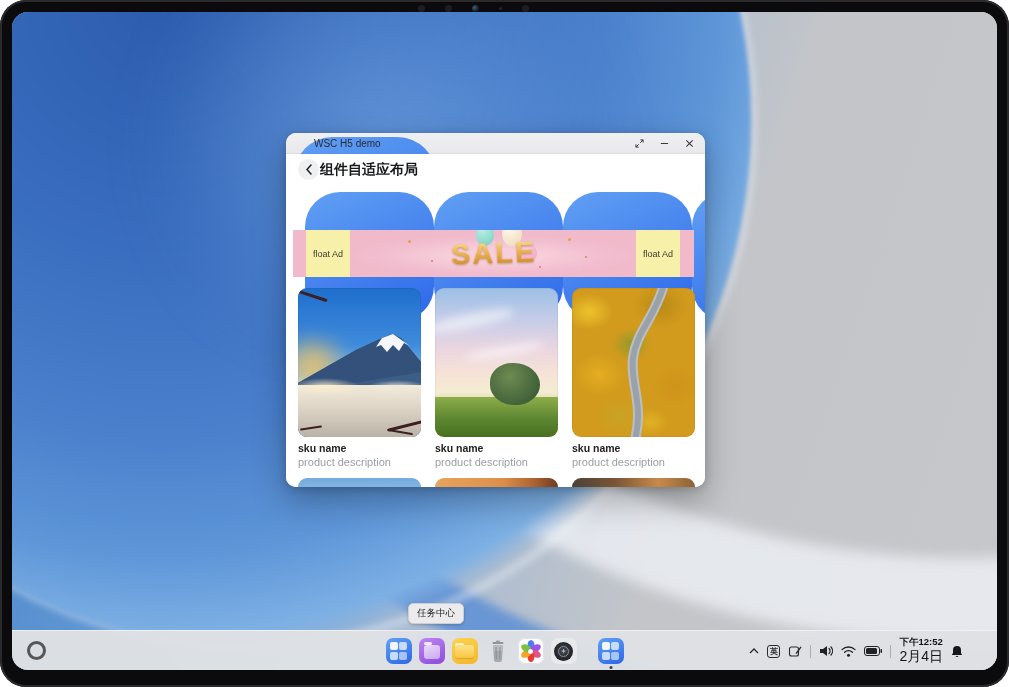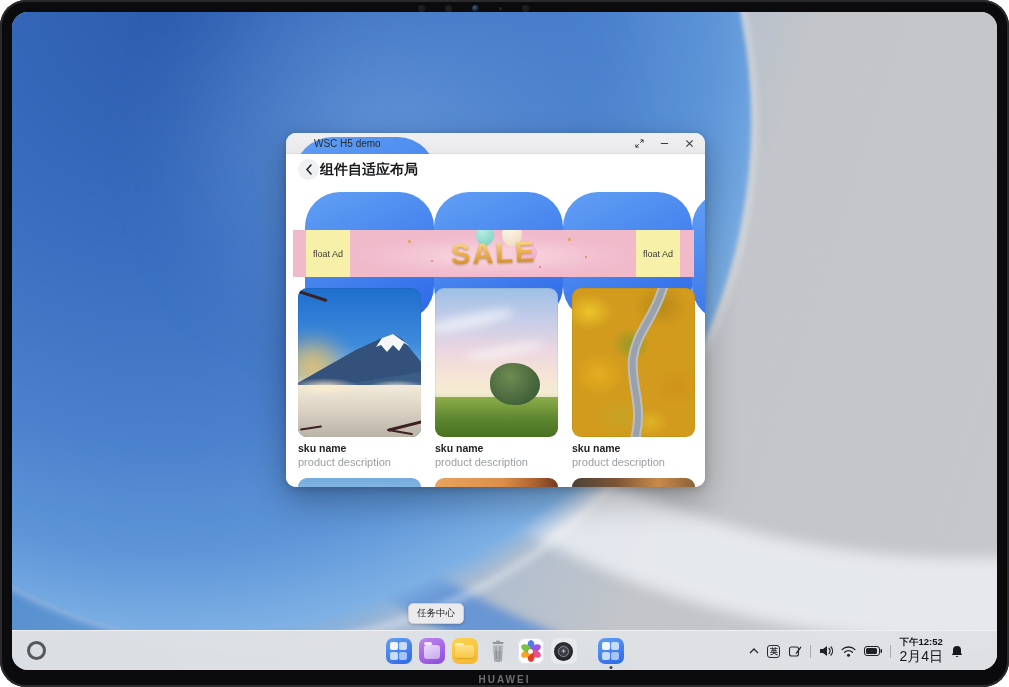--- a/index.html
+++ b/index.html
@@ -428,15 +428,14 @@
           <span class="tray-btn">
             <svg width="12" height="13" viewBox="0 0 12 13">
               <path d="M6 1a4 4 0 0 1 4 4v3l1.2 2H0.8L2 8V5a4 4 0 0 1 4-4Z" fill="#17181b"></path>
               <path d="M4.6 11a1.5 1.5 0 0 0 2.8 0Z" fill="#17181b"></path>
             </svg>
           </span>
         </div>
       </div>
     </div>
 
-    <div class="brand">HUAWEI</div>
   </div>
 </div>
 
 </body></html>

